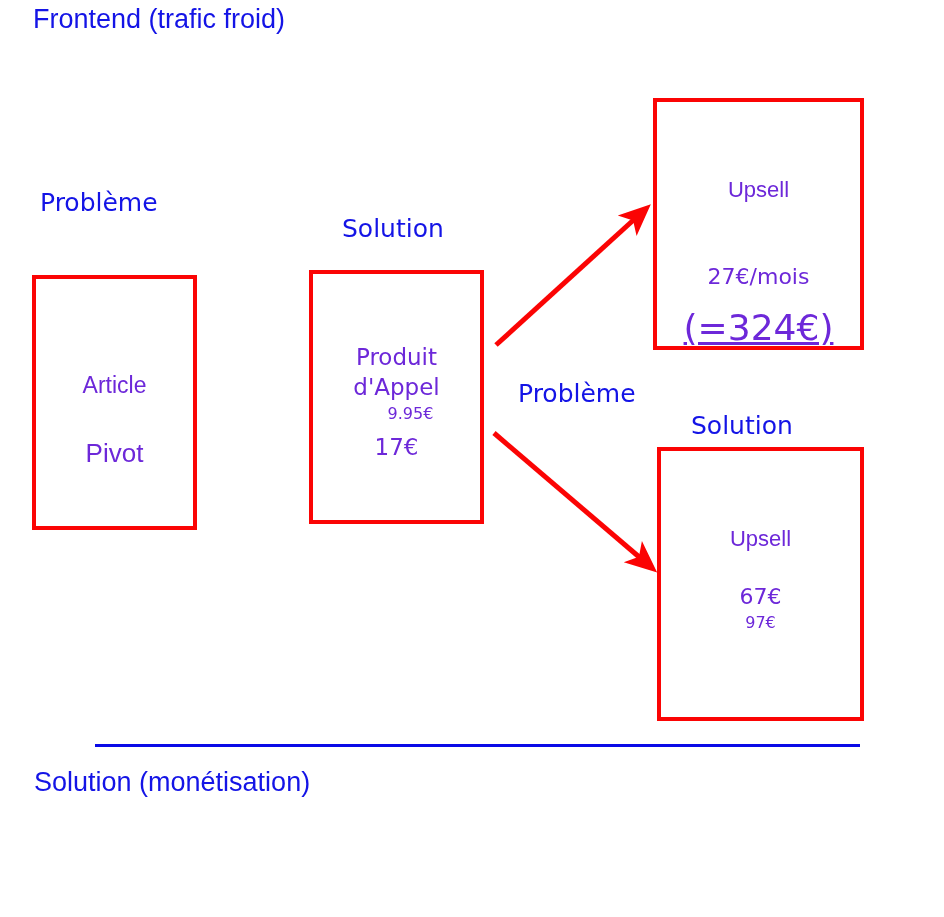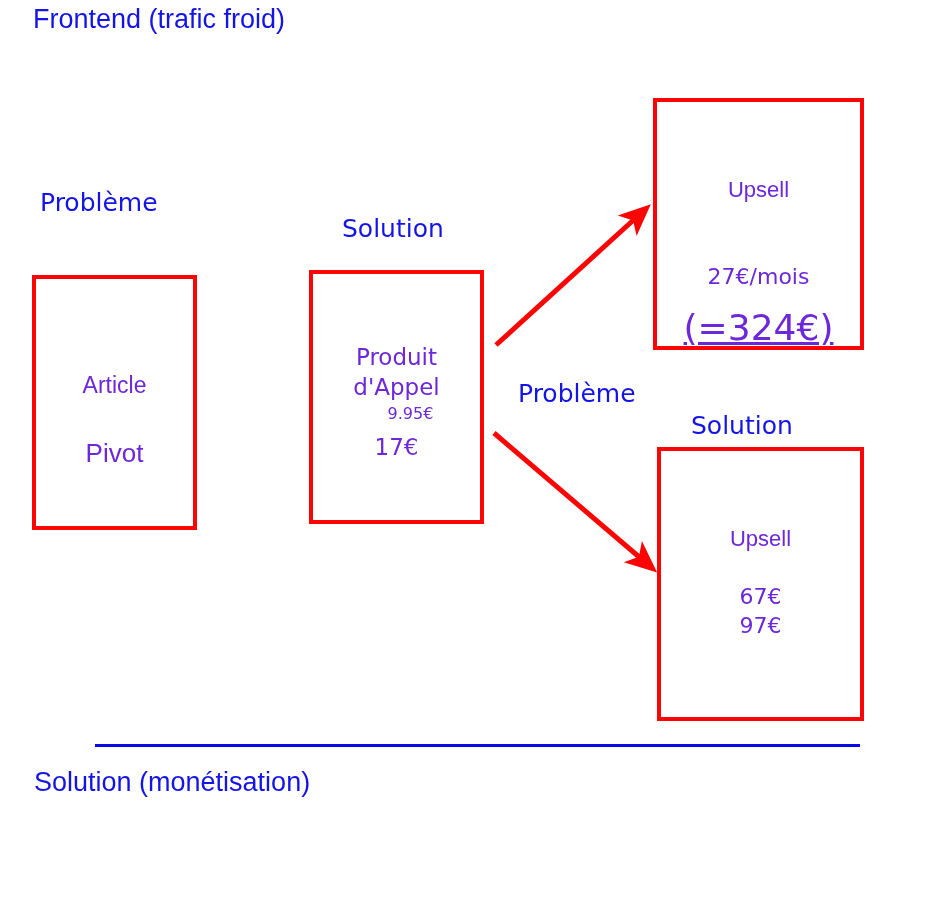--- a/index.html
+++ b/index.html
@@ -99,21 +99,21 @@
 
   <div class="box" style="left:653px; top:98px; width:211px; height:252px;">
     <div class="box-text font-lib" style="top:75px; font-size:22px;">Upsell</div>
     <div class="box-text font-dejavu" style="top:162px; font-size:22px;">27€/mois</div>
     <div class="box-text font-dejavu" style="top:204px; font-size:36px;text-decoration:underline;">(=324€)</div>
   </div>
 
   <div class="box" style="left:657px; top:447px; width:207px; height:274px;">
     <div class="box-text font-lib" style="top:75px; font-size:22px;">Upsell</div>
     <div class="box-text font-dejavu" style="top:133px; font-size:22px;">67€</div>
-    <div class="box-text font-dejavu" style="top:162px; font-size:22px;">97€</div>
+    <div class="box-text font-dejavu" style="top:162px; font-size:16px;">97€</div>
   </div>
 
   <svg class="arrows" viewBox="0 0 944 917">
     <defs>
       <marker id="ah" markerWidth="7" markerHeight="7" refX="3.2" refY="3.1" orient="auto" markerUnits="strokeWidth">
         <path d="M0,0.3 L6.4,3.1 L0,5.9 L1.6,3.1 Z" fill="#fb0404"></path>
       </marker>
     </defs>
     <line x1="496" y1="345" x2="639" y2="215" stroke="#fb0404" stroke-width="5" marker-end="url(#ah)"></line>
     <line x1="494" y1="433" x2="645" y2="562" stroke="#fb0404" stroke-width="5" marker-end="url(#ah)"></line>

